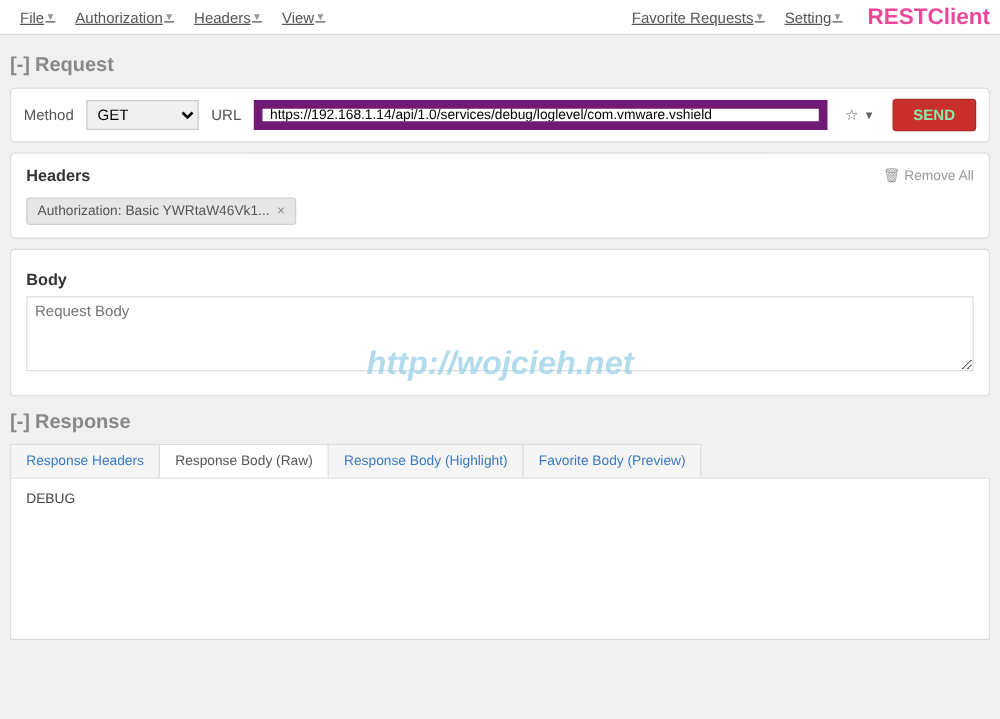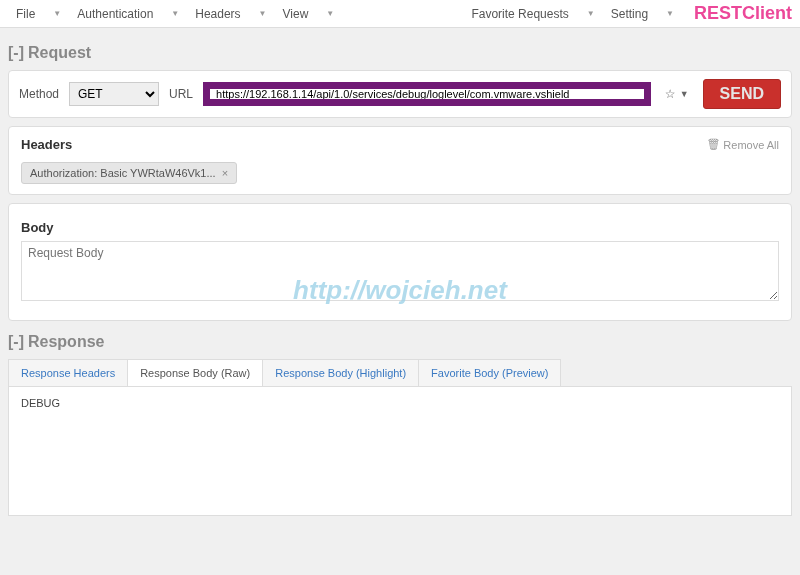--- a/index.html
+++ b/index.html
@@ -1,32 +1,32 @@
 <!DOCTYPE html>
 <html><head>
 <meta charset="utf-8">
 <style>
 * { box-sizing: border-box; margin: 0; padding: 0; }
 body { font-family: Arial, sans-serif; font-size: 12px; color: #333; background: #f0f0f0; width: 800px; height: 575px; position: relative; }
 .menubar { background: #fff; height: 28px; display: flex; align-items: center; padding: 0 8px; border-bottom: 1px solid #ddd; }
 .menubar-left { display: flex; }
 .menubar-right { display: flex; margin-left: auto; align-items: center; }
-.menu-item { padding: 4px 8px; color: #555; cursor: pointer; display: flex; align-items: center; gap: 18px; }
+.menu-item { padding: 4px 8px; color: #555; cursor: pointer; display: flex; align-items: center; gap: 1px; text-decoration: underline; }
 .menu-item .chev { font-size: 8px; color: #999; }
 .app-title { font-weight: bold; font-size: 18px; margin-left: 12px; color: #ec4899; }
 .content { padding: 8px 8px; }
 .section-title { color: #888; font-size: 16px; font-weight: bold; margin: 8px 0; display: flex; align-items: center; gap: 4px; }
 .collapse-toggle { color: #888; cursor: pointer; }
 .panel { background: #fff; border: 1px solid #ddd; border-radius: 4px; padding: 8px 10px; margin-bottom: 8px; }
 .req-row { display: flex; align-items: center; gap: 10px; }
 .lbl { color: #555; }
 .method-select { width: 90px; height: 24px; border: 1px solid #ccc; padding: 2px 4px; font-size: 12px; }
 .url-input { flex: 1; height: 24px; border: 7px solid #701a75; padding: 2px 6px; font-size: 11px; }
 .url-actions { display: flex; align-items: center; gap: 4px; padding: 0 4px; color: #666; }
-.send-btn { background: #c9302c; color: #e5e5e5; border: 1px solid #ac2925; padding: 5px 16px; font-weight: bold; font-size: 16px; border-radius: 3px; cursor: pointer; text-align: center; }
+.send-btn { background: #c9302c; color: #86efac; border: 1px solid #ac2925; padding: 5px 16px; font-weight: bold; font-size: 12px; border-radius: 3px; cursor: pointer; text-align: center; }
 .headers-panel { background: #fff; border: 1px solid #ddd; border-radius: 4px; padding: 10px 12px; margin-bottom: 8px; }
 .headers-top { display: flex; justify-content: space-between; align-items: center; margin-bottom: 10px; }
 .headers-title { font-weight: bold; font-size: 13px; color: #333; }
 .remove-all { color: #999; font-size: 11px; cursor: pointer; display: flex; align-items: center; gap: 3px; }
 .header-chip { display: inline-flex; align-items: center; background: #e6e6e6; border: 1px solid #d0d0d0; border-radius: 3px; padding: 4px 8px; font-size: 11px; color: #555; gap: 6px; }
 .chip-x { color: #888; cursor: pointer; font-size: 11px; }
 .body-panel { background: #fff; border: 1px solid #ddd; border-radius: 4px; padding: 16px 12px; margin-bottom: 12px; }
 .body-title { font-weight: bold; font-size: 13px; margin-bottom: 6px; color: #333; }
 .body-textarea { width: 100%; height: 60px; border: 1px solid #ddd; resize: vertical; padding: 4px 6px; font-size: 12px; font-family: Arial; color: #999; }
 .watermark { position: absolute; top: 275px; left: 0; right: 0; text-align: center; font-size: 26px; font-weight: bold; color: #9fd3e8; opacity: 0.8; pointer-events: none; font-style: italic; }
@@ -38,21 +38,21 @@
 </head>
 <body>
 
 <div class="menubar">
   <div class="menubar-left">
     <div class="menu-item">
         <span>File</span>
         <span class="chev">▼</span>
       </div>
     <div class="menu-item">
-        <span>Authentication</span>
+        <span>Authorization</span>
         <span class="chev">▼</span>
       </div>
     <div class="menu-item">
         <span>Headers</span>
         <span class="chev">▼</span>
       </div>
     <div class="menu-item">
         <span>View</span>
         <span class="chev">▼</span>
       </div>

